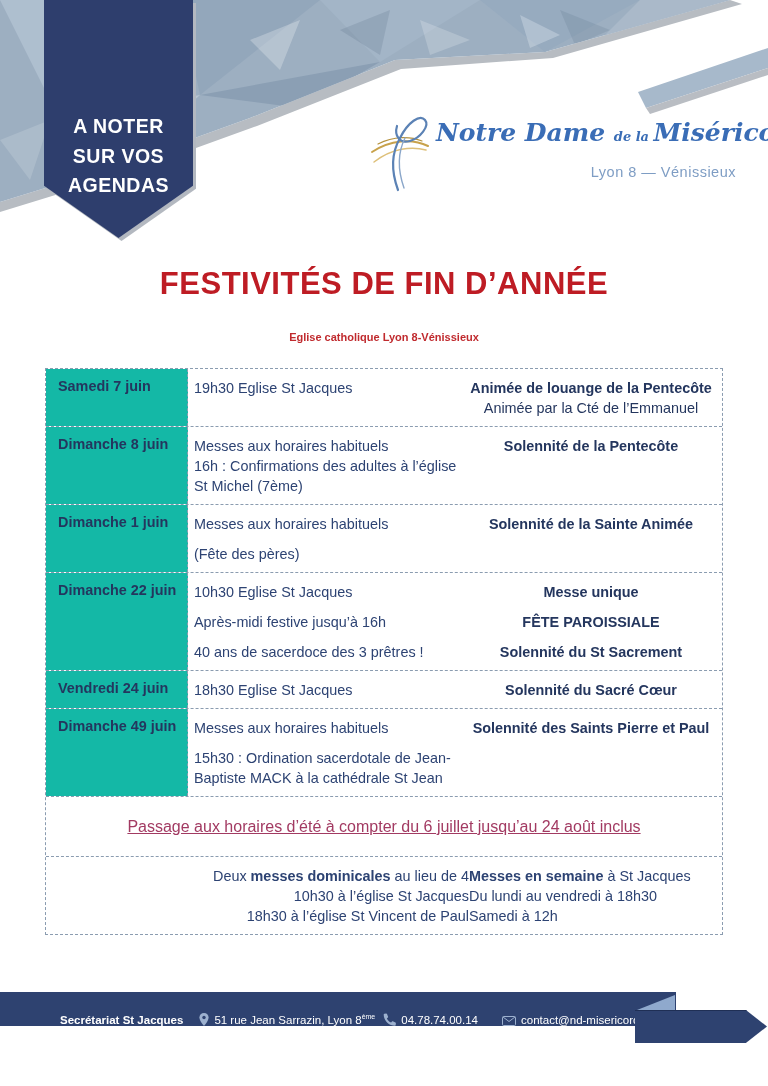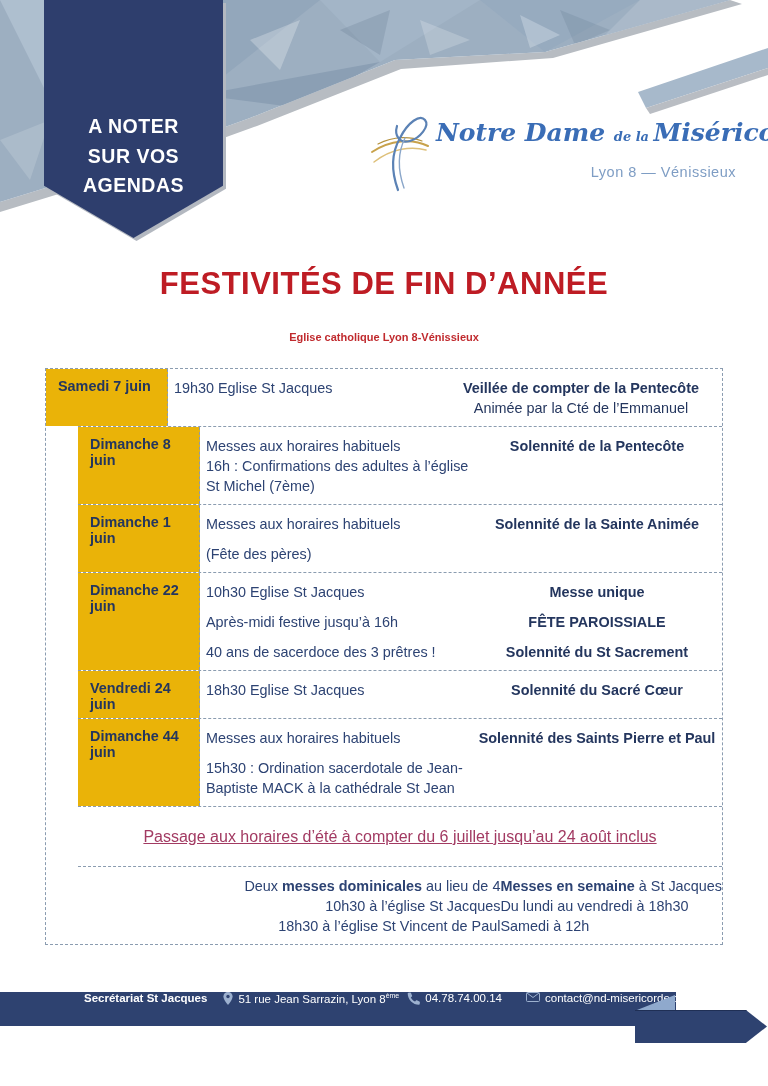--- a/index.html
+++ b/index.html
@@ -3,21 +3,21 @@
 <meta charset="utf-8">
 <style>
   html,body{margin:0;padding:0;background:#fff;}
   .page{position:relative;width:768px;height:1086px;background:#fff;overflow:hidden;
         font-family:"Liberation Sans",sans-serif;color:#2d4373;}
 
   
   .header-art{position:absolute;top:0;left:0;width:768px;height:220px;z-index:1;}
   .pennant-wrap{position:absolute;top:0;left:44px;z-index:2;
                 filter:drop-shadow(3px 3px 0 #b3b8c0);}
-  .pennant{width:179px;height:238px;background:#2e3e6d;
+  .pennant{width:149px;height:238px;background:#2e3e6d;
            clip-path:polygon(0 0,100% 0,100% 78%,50% 100%,0 78%);
            display:flex;flex-direction:column;align-items:center;
            padding-top:112px;box-sizing:border-box;}
   .pennant .pl{color:#fff;font-weight:bold;font-size:19.5px;line-height:29.5px;letter-spacing:.5px;}
 
   .logo{position:absolute;top:108px;left:370px;width:382px;height:90px;z-index:2;}
   .logo-name{position:absolute;left:66px;top:10px;white-space:nowrap;
              font-family:"DejaVu Serif",serif;font-style:italic;font-weight:bold;color:#3a6db6;}
   .logo-name .big{font-size:25px;}
   .logo-name .small{font-size:13px;}
@@ -26,42 +26,42 @@
   
   .title{position:absolute;top:266px;left:0;width:768px;text-align:center;z-index:2;
          font-size:31px;font-weight:bold;color:#be1c24;letter-spacing:.5px;}
   .subtitle{position:absolute;top:331px;left:0;width:768px;text-align:center;z-index:2;
             font-size:11px;font-weight:600;color:#c02a2e;}
 
   
   .sched{position:absolute;top:368px;left:45px;width:678px;z-index:2;
          border:1px dashed #8b9cb0;font-size:14.4px;box-sizing:border-box;}
   .trow{display:flex;}
-  .trow + .trow{border-top:1px dashed #8b9cb0;margin-left:32px;}
+  .trow + .trow{border-top:1px dashed #8b9cb0;}
   .cell{box-sizing:border-box;}
-  .date{width:122px;background:#eab308;border-right:1px dashed #8b9cb0;
+  .date{width:142px;background:#14b8a6;border-right:1px dashed #8b9cb0;
         padding:9px 6px 6px 12px;font-weight:bold;color:#24365e;}
   .details{width:272px;padding:9px 4px 8px 6px;color:#2d4373;}
   .events{flex:1;padding:9px 6px 8px 6px;text-align:center;color:#24365e;}
   .ln{line-height:20px;white-space:nowrap;}
   .events .ln{font-weight:bold;}
   .events .ln.reg{font-weight:normal;}
   .gap{margin-top:10px;}
   .r1{min-height:40px}.r2{min-height:59px}.r3{min-height:61px}.r4{min-height:89px}
   .r5{min-height:31px}.r6{min-height:80px}
   .summer-head-row{min-height:59px;display:flex;align-items:center;justify-content:center;}
   .summer-head{font-size:16px;font-weight:normal;color:#a23a62;text-decoration:underline;}
   .summer-row{min-height:67px;display:flex;padding:9px 0 8px 135px;box-sizing:border-box;}
   .summer-col{line-height:21px;white-space:nowrap;}
   .summer-col.left{width:288px;text-align:right;}
   .summer-col .b{font-weight:bold;}
 
   
   .footer-bar{position:absolute;left:0;top:992px;width:676px;height:34px;background:#2e4270;z-index:3;
-              display:flex;align-items:flex-start;padding-left:84px;box-sizing:border-box;
+              display:flex;align-items:flex-end;padding-left:60px;box-sizing:border-box;
               color:#fff;font-size:11.5px;white-space:nowrap;}
   .footer-bar .lbl{font-weight:bold;margin-right:8px;}
   .ficon{display:inline-block;margin:0 5px 0 8px;flex:0 0 auto;}
   .footer-bar sup{font-size:7px;}
   .gap-l{margin-left:24px;}
   .footer-fold{position:absolute;left:637px;top:995px;width:38px;height:15px;background:#8fa9cd;z-index:4;
                clip-path:polygon(0 100%,100% 0,100% 100%);}
   .footer-arrow{position:absolute;left:635px;top:1010px;width:132px;height:33px;background:#2e4270;z-index:5;
                 clip-path:polygon(0 0,84% 0,100% 50%,84% 100%,0 100%);
                 border-top:1px solid #1f2f55;box-sizing:border-box;}
@@ -126,21 +126,21 @@
   <div class="subtitle">Eglise catholique Lyon 8-Vénissieux</div>
 
   <div class="sched">
 
     <div class="trow r1">
       <div class="cell date"><span>Samedi 7 juin</span></div>
       <div class="cell details">
         <div class="ln">19h30 Eglise St Jacques</div>
       </div>
       <div class="cell events">
-        <div class="ln">Veillée de compter de la Pentecôte</div>
+        <div class="ln">Animée de louange de la Pentecôte</div>
         <div class="ln reg">Animée par la Cté de l’Emmanuel</div>
       </div>
     </div>
 
     <div class="trow r2">
       <div class="cell date"><span>Dimanche 8 juin</span></div>
       <div class="cell details">
         <div class="ln">Messes aux horaires habituels</div>
         <div class="ln">16h : Confirmations des adultes à l’église</div>
         <div class="ln">St Michel (7ème)</div>
@@ -179,21 +179,21 @@
       <div class="cell date"><span>Vendredi 24 juin</span></div>
       <div class="cell details">
         <div class="ln">18h30 Eglise St Jacques</div>
       </div>
       <div class="cell events">
         <div class="ln">Solennité du Sacré Cœur</div>
       </div>
     </div>
 
     <div class="trow r6">
-      <div class="cell date"><span>Dimanche 44 juin</span></div>
+      <div class="cell date"><span>Dimanche 49 juin</span></div>
       <div class="cell details">
         <div class="ln">Messes aux horaires habituels</div>
         <div class="ln gap">15h30 : Ordination sacerdotale de Jean-</div>
         <div class="ln">Baptiste MACK à la cathédrale St Jean</div>
       </div>
       <div class="cell events">
         <div class="ln">Solennité des Saints Pierre et Paul</div>
       </div>
     </div>
 

